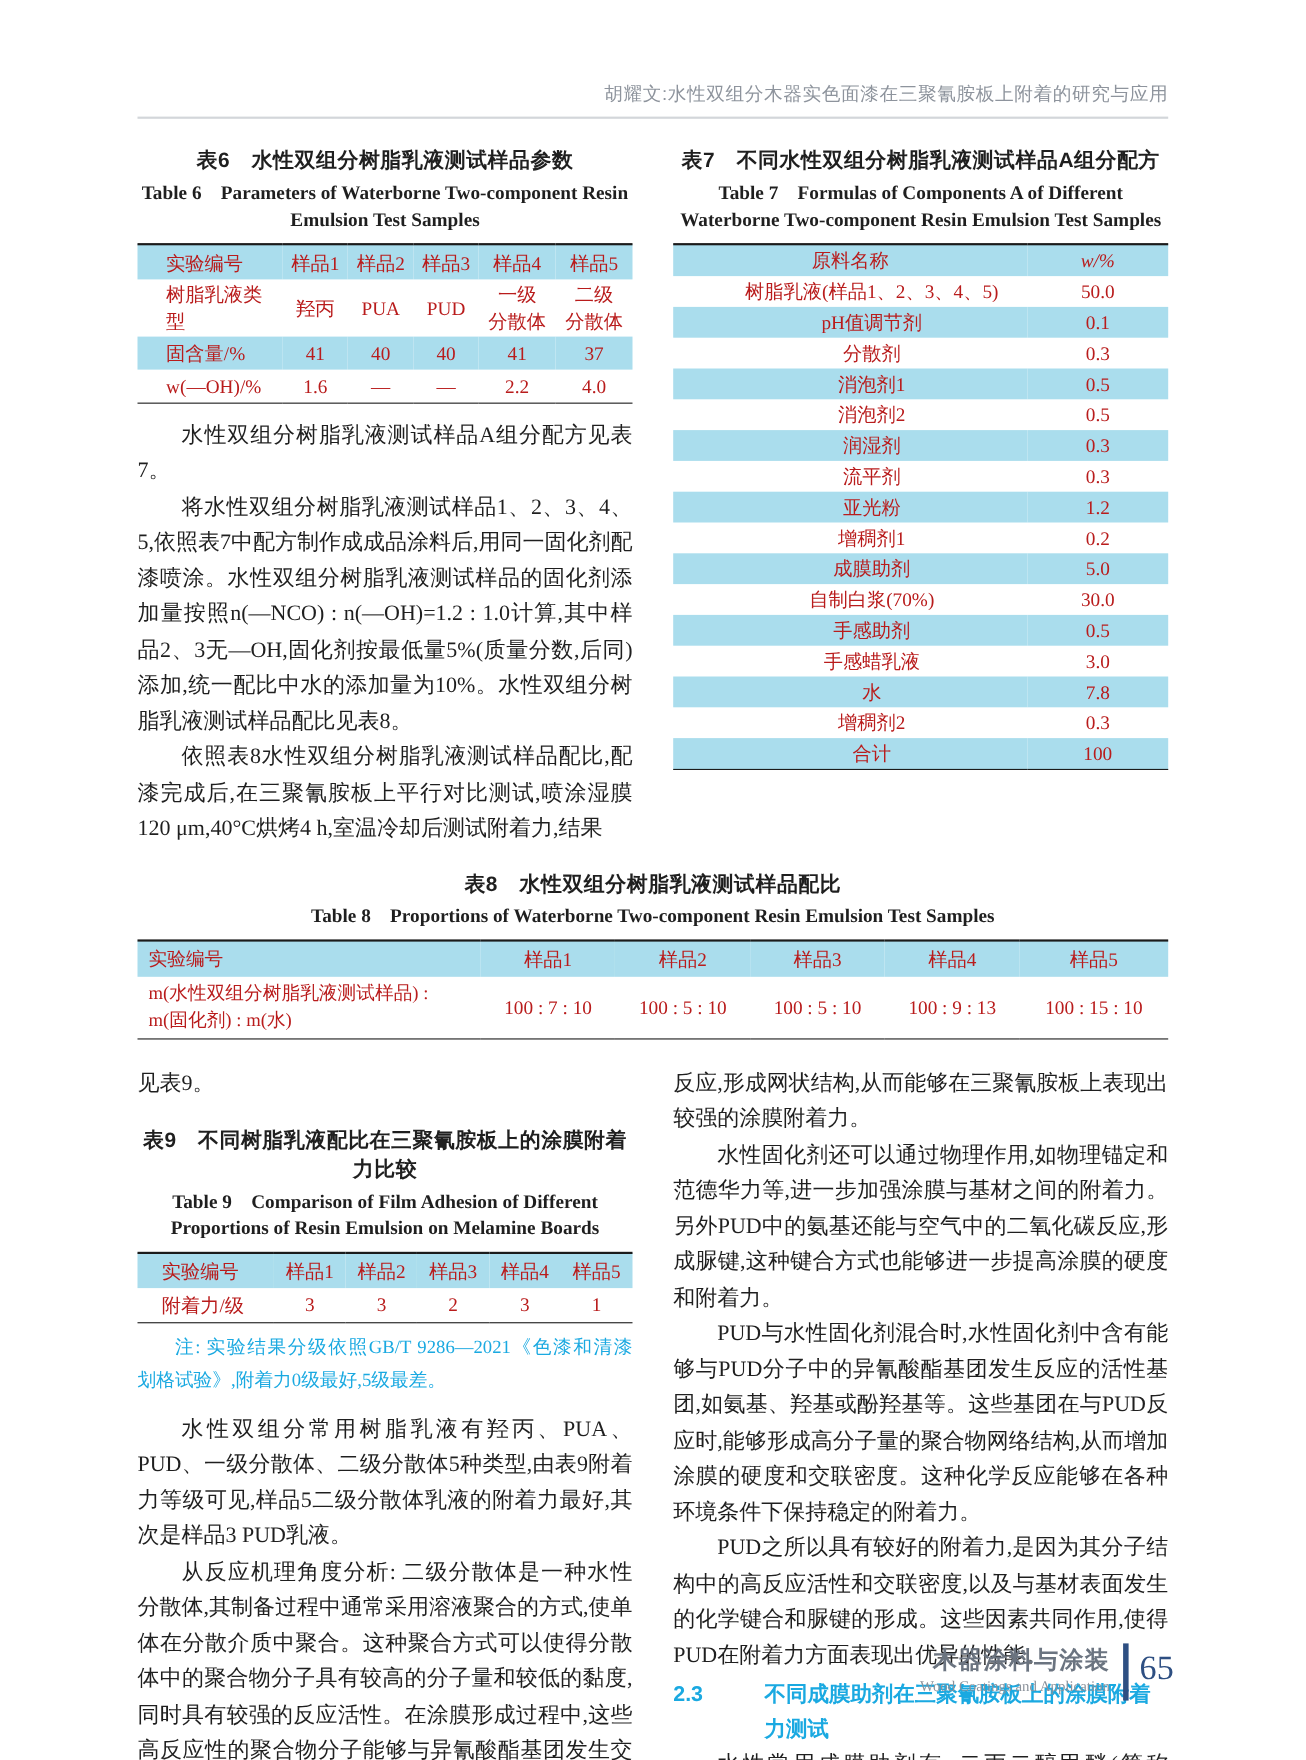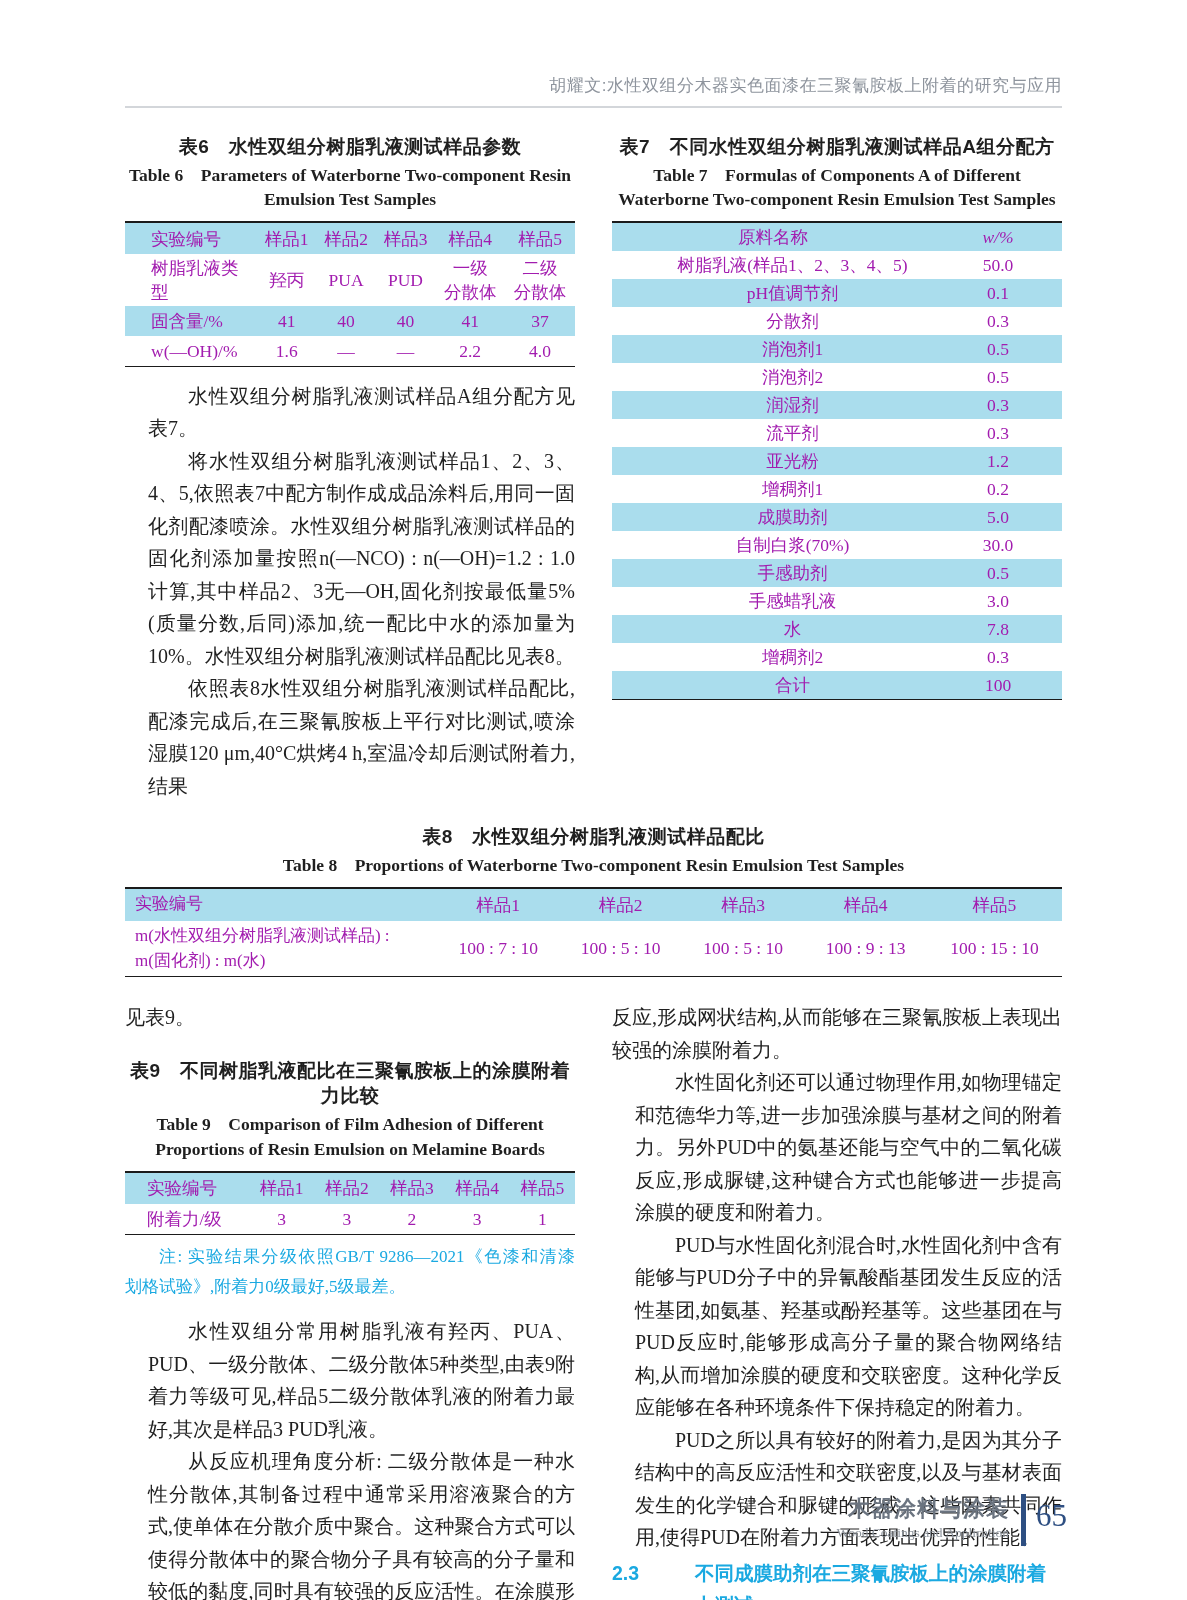--- a/index.html
+++ b/index.html
@@ -38,21 +38,21 @@
     text-align:center;font-weight:700;font-size:19px;line-height:1.35;
     font-family:"Liberation Sans", sans-serif;letter-spacing:.5px;
   }
   .tbl-title-en{
     text-align:center;font-weight:700;font-size:17.5px;line-height:1.42;
     font-family:"Liberation Serif", serif;margin:3px 0 9px;
   }
   table{
     width:100%;border-collapse:collapse;
     border-top:2.5px solid #1b1b1b;border-bottom:1.5px solid #1b1b1b;
-    font-size:17.5px;font-family:"Liberation Serif", serif;color:#a21caf;
+    font-size:17.5px;font-family:"Liberation Serif", serif;color:#b91c1c;
   }
   th,td{text-align:center;font-weight:400;padding:2px 3px;}
   thead tr{background:var(--blue);}
   tbody tr:nth-child(even){background:var(--blue);}
   .pre{white-space:pre-line;}
 
   .t6 thead th{height:32px;}
   .t6 td{height:30px;}
   .t6 .lbl{text-align:left;padding-left:26px;width:132px;}
   .t7 th,.t7 td{height:27px;}
@@ -60,21 +60,21 @@
   .t7 .val{width:128px;}
   .t8 thead th{height:33px;}
   .t8 td{height:56px;}
   .t8 .lbl{text-align:left;padding-left:10px;width:312px;font-size:17px;line-height:1.45;}
   .t8 td.lbl{padding-right:14px;}
   .t9 thead th{height:32px;}
   .t9 td{height:31px;}
   .t9 .lbl{text-align:left;padding-left:22px;width:124px;}
 
   .body-p{font-size:20px;line-height:32.5px;text-align:justify;color:var(--ink);}
-  .ind{text-indent:2em;margin-left:23px;}
+  .ind{text-indent:2em;}
   .mt{margin-top:13px;}
   .t8sec{margin-top:22px;}
   .t9block{margin-top:24px;}
   .note{
     margin-top:7px;font-size:17px;line-height:30px;color:var(--accent);
     text-indent:2em;text-align:justify;font-weight:500;
   }
   .sec-h{
     margin-top:3px;
     font-family:"Liberation Sans", sans-serif;

